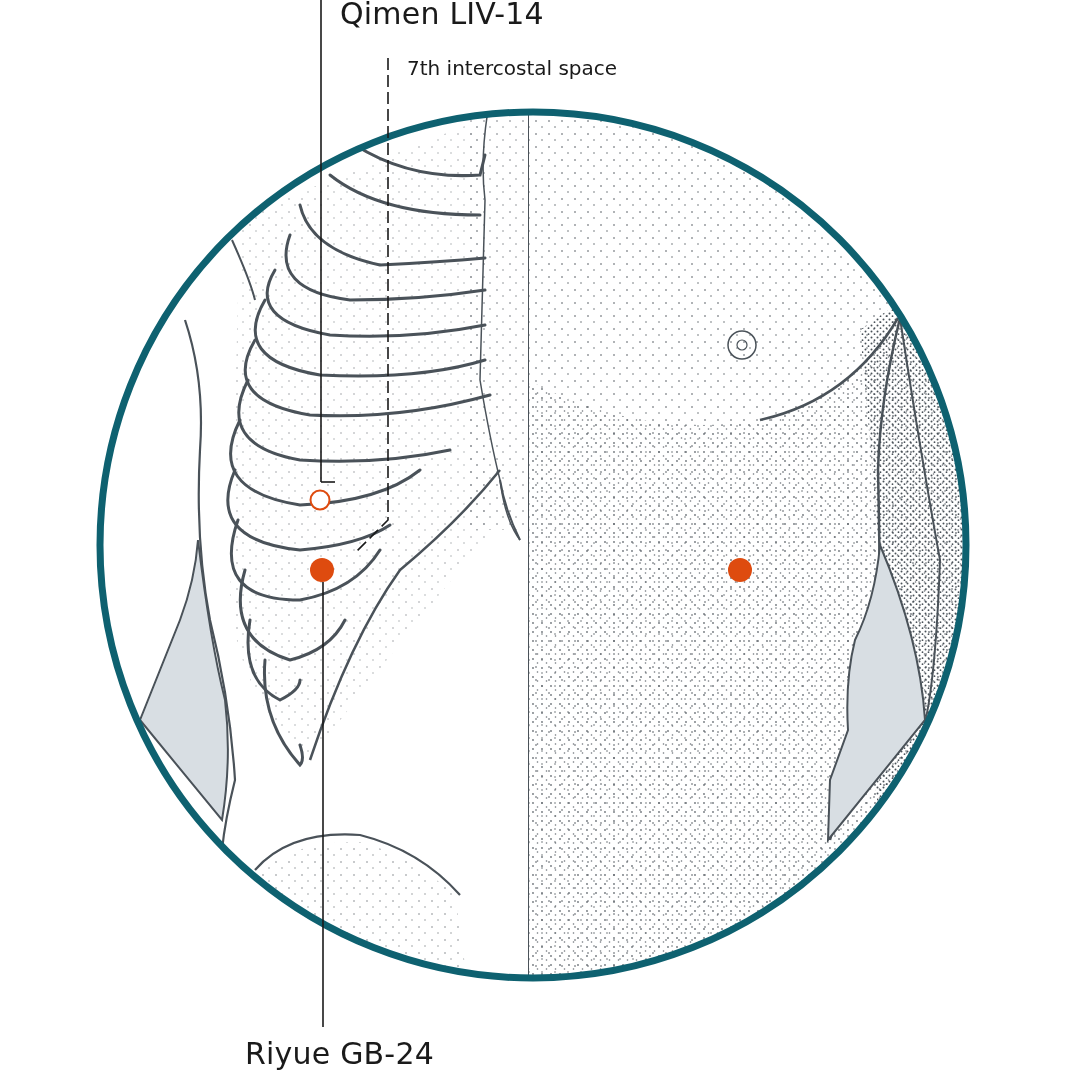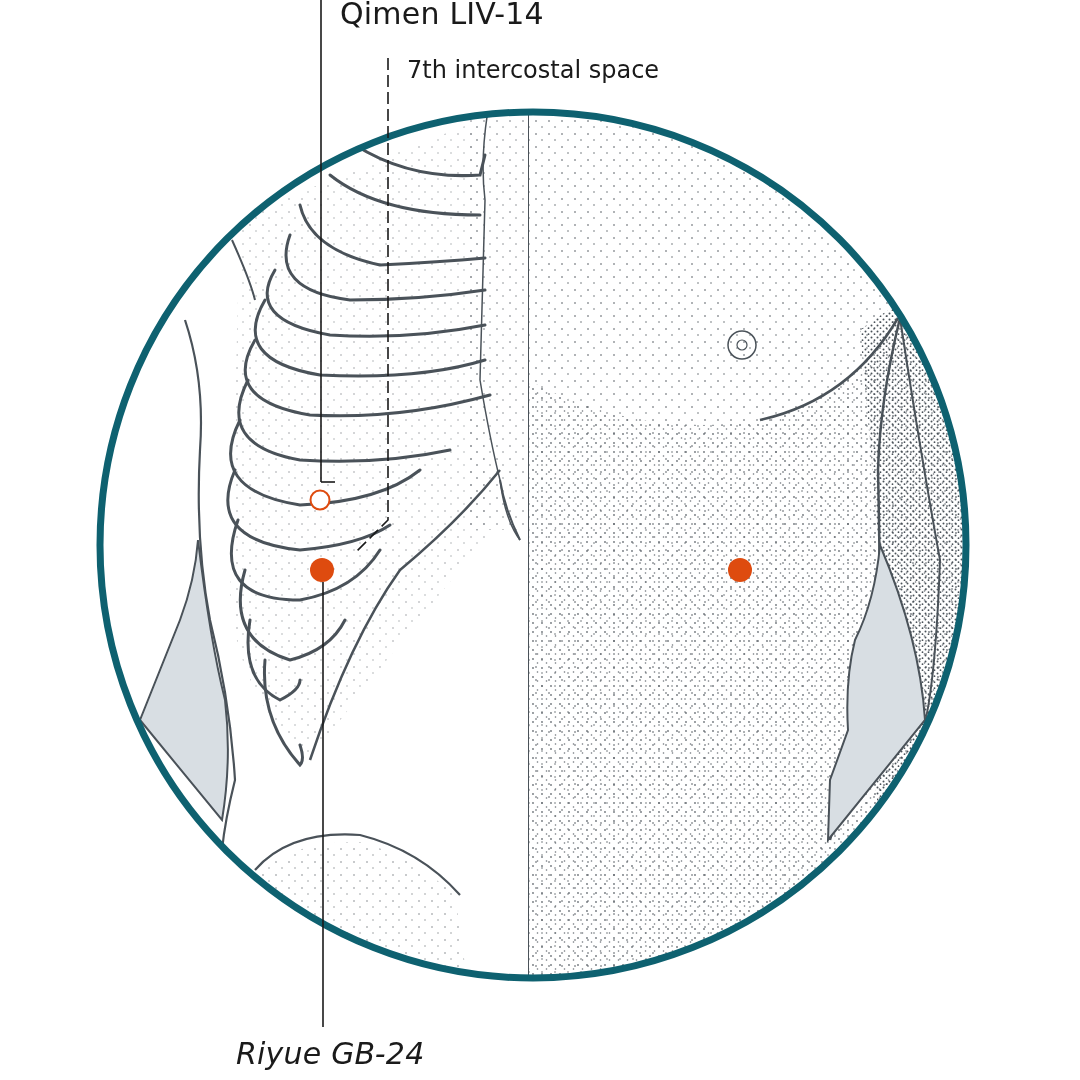--- a/index.html
+++ b/index.html
@@ -1,20 +1,20 @@
 <!DOCTYPE html>
 <html><head>
   <meta charset="utf-8">
   <style>
     html, body { margin: 0; padding: 0; background: #ffffff; }
     body { width: 1080px; height: 1080px; position: relative; overflow: hidden; font-family: "DejaVu Sans", sans-serif; }
     #diagram { position: absolute; left: 0; top: 0; width: 1080px; height: 1080px; }
     .label { position: absolute; color: #1a1a1a; white-space: nowrap; font-family: "DejaVu Sans", sans-serif; }
     .label-main { font-size: 30px; letter-spacing: 0.2px; }
-    .label-small { font-size: 24px; }
+    .label-small { font-size: 20px; }
   </style>
 </head>
 <body>
 
 <svg id="diagram" viewBox="0 0 1080 1080" xmlns="http://www.w3.org/2000/svg">
   <defs>
     <clipPath id="circleClip">
       <circle cx="533" cy="545" r="431"></circle>
     </clipPath>
     <pattern id="stipple" width="9" height="9" patternUnits="userSpaceOnUse">
@@ -92,13 +92,13 @@
   <path d="M388 58 L388 520 L355 553" fill="none" stroke="#1a1a1a" stroke-width="1.6" stroke-dasharray="12,5"></path>
   <line x1="323" y1="582" x2="323" y2="1027" stroke="#1a1a1a" stroke-width="1.6"></line>
 
   <circle cx="320" cy="500" r="9.5" fill="#ffffff" stroke="#de4b0f" stroke-width="2"></circle>
   <circle cx="322" cy="570" r="12" fill="#de4b0f"></circle>
   <circle cx="740" cy="570" r="12" fill="#de4b0f"></circle>
 </svg>
 
 <div class="label label-main" style="left:340px; top:-4px;">Qimen LIV-14</div>
 <div class="label label-small" style="left:407px; top:56px;">7th intercostal space</div>
-<div class="label label-main" style="left:236px; top:1036px;font-style:italic;">Riyue GB-24</div>
+<div class="label label-main" style="left:245px; top:1036px;">Riyue GB-24</div>
 
 </body></html>

